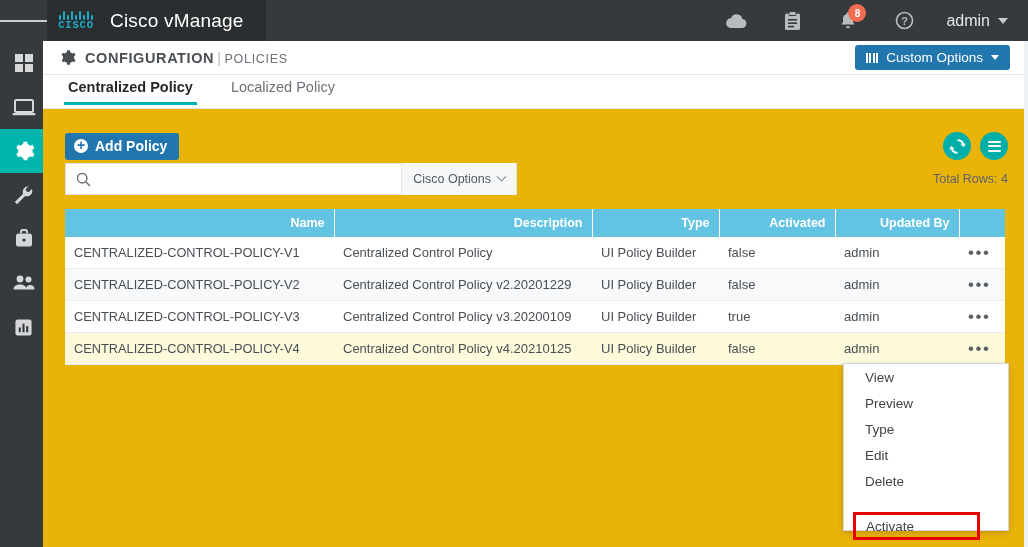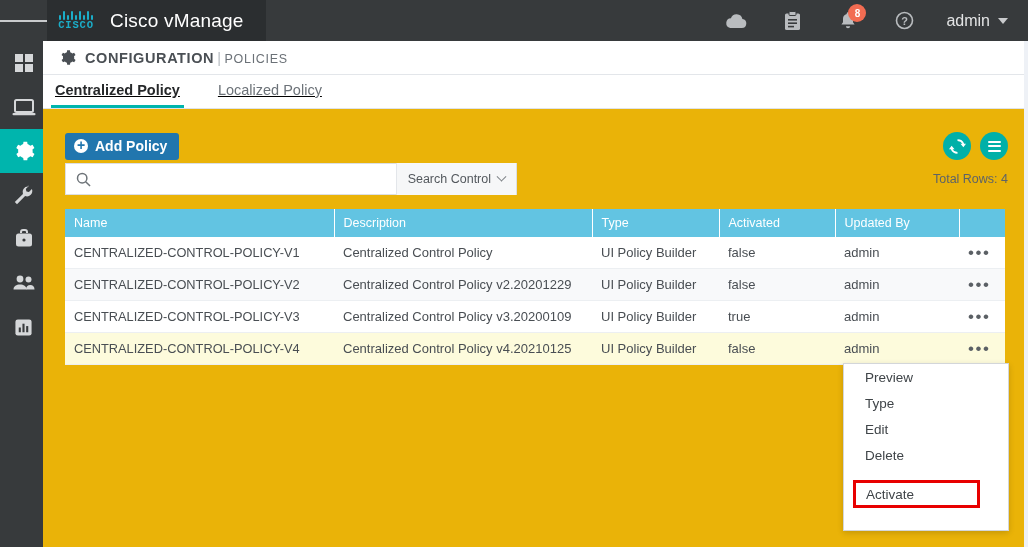--- a/index.html
+++ b/index.html
@@ -94,22 +94,22 @@
   }
   .barsicon { display: flex; gap: 1.5px; align-items: center; }
   .barsicon i { display: block; width: 2px; height: 10px; background: #fff; }
   .caret-wt {
     width: 0; height: 0; border-left: 4.5px solid transparent;
     border-right: 4.5px solid transparent; border-top: 5.5px solid #fff;
   }
 
   
   .tabsrow {
-    height: 34px; background: #fff; display: flex; align-items: flex-end;
-    padding-left: 8px; border-bottom: 1px solid #dfe3e8; text-decoration: underline;
+    height: 34px; background: #fff; display: flex; align-items: center;
+    padding-left: 21px; border-bottom: 1px solid #dfe3e8;
   }
   .tab {
     font-size: 14.5px; color: #6c7278; padding: 0 4px 7px 4px; margin-right: 30px;
     cursor: pointer; border-bottom: 3px solid transparent;
   }
   .tab.active { color: #26282a; font-weight: bold; border-bottom-color: #00b5ad; }
 
   
   .toolrow { display: flex; align-items: center; padding: 18px 16px 0 22px; height: 56px; }
   .addbtn {
@@ -149,22 +149,22 @@
   .chev {
     width: 7px; height: 7px; border-right: 1.6px solid #7b8085;
     border-bottom: 1.6px solid #7b8085; transform: rotate(45deg) translate(-2px,-2px);
   }
   .totalrows { margin-left: auto; font-size: 12.5px; color: #5d6368; }
 
   
   .tablewrap { padding: 14px 16px 0 22px; }
   table { width: 940px; border-collapse: collapse; table-layout: fixed; }
   thead th {
-    background: #62c4e2; color: #fff; font-size: 12.5px; text-align: left;
-    padding: 7px 9px; font-weight: normal; border-right: 1px solid #fff;
+    background: #62c4e2; color: #fff; font-size: 12.5px; text-align: right;
+    padding: 7px 9px; font-weight: bold; border-right: 1px solid #fff;
     height: 27px;
   }
   thead th:last-child { border-right: none; }
   tbody td {
     font-size: 13px; color: #494e53; padding: 8px 9px; height: 30px;
     background: #fff; border-bottom: 1px solid #eceff2;
   }
   tbody tr.alt td { background: #f8f9fa; }
   tbody tr.highlight td { background: #fdfbdc; }
   .dots { color: #5b6065; font-size: 17px; letter-spacing: 1.5px; line-height: 10px; cursor: pointer; }
@@ -174,21 +174,21 @@
   .ctxmenu {
     position: absolute; left: 843px; top: 363px; width: 166px; height: 168px;
     background: #fff; border: 1px solid #d3d6d9;
     box-shadow: 0 2px 6px rgba(0,0,0,.16); z-index: 40;
   }
   .ctxitem {
     height: 26px; display: flex; align-items: center; padding-left: 21px;
     font-size: 13.5px; color: #3f4448; cursor: pointer;
   }
   .ctxitem.selected {
-    border: 3px solid #e80000; margin: 12px 28px 0 9px; height: 28px;
+    border: 3px solid #e80000; margin: 18px 28px 0 9px; height: 28px;
     padding-left: 10px;
   }
 </style>
 </head>
 <body>
 
 <div class="app">
 
   <div class="topbar">
     <div class="hamburger">
@@ -303,20 +303,30 @@
 
     <div class="titlebar">
       <span class="gear">
         <svg width="17" height="17" viewBox="0 0 24 24">
           <path fill="#4a4f54" d="M12 8a4 4 0 1 0 0 8 4 4 0 0 0 0-8zm9.4 4c0-.6-.06-1.2-.16-1.74l2.1-1.62-2-3.46-2.5 1a8.9 8.9 0 0 0-3-1.74l-.38-2.6h-4l-.38 2.6a8.9 8.9 0 0 0-3 1.74l-2.5-1-2 3.46 2.1 1.62C5.66 10.8 5.6 11.4 5.6 12s.06 1.2.16 1.74l-2.1 1.62 2 3.46 2.5-1a8.9 8.9 0 0 0 3 1.74l.38 2.6h4l.38-2.6a8.9 8.9 0 0 0 3-1.74l2.5 1 2-3.46-2.1-1.62c.1-.54.16-1.14.16-1.74zM12 14.6A2.6 2.6 0 1 1 12 9.4a2.6 2.6 0 0 1 0 5.2z"></path>
         </svg>
       </span>
       <div class="pagetitle">
         <span>CONFIGURATION</span><span class="bar">|</span><span class="sub">POLICIES</span>
       </div>
+      <button class="custombtn">
+        <span class="barsicon">
+            <i></i>
+            <i></i>
+            <i></i>
+            <i></i>
+          </span>
+        <span>Custom Options</span>
+        <span class="caret-wt"></span>
+      </button>
     </div>
 
     <div class="tabsrow">
       <div class="tab active">Centralized Policy</div>
       <div class="tab">Localized Policy</div>
     </div>
 
     <div class="toolrow">
       <button class="addbtn">
         <span class="plusicon">+</span>
@@ -342,21 +352,21 @@
     <div class="searchrow">
       <div class="searchbox">
         <span class="mag">
           <svg width="15" height="15" viewBox="0 0 16 16">
             <circle cx="6.6" cy="6.6" r="5" fill="none" stroke="#6d7378" stroke-width="1.6"></circle>
             <line x1="10.3" y1="10.3" x2="15" y2="15" stroke="#6d7378" stroke-width="1.6"></line>
           </svg>
         </span>
         <input class="searchinput" type="text" value="" placeholder="" style="">
         <div class="searchopts">
-          <span>Search Control</span>
+          <span>Cisco Options</span>
           <span class="chev"></span>
         </div>
       </div>
       <div class="totalrows">Total Rows: 4</div>
     </div>
 
     <div class="tablewrap">
       <table>
         <colgroup>
           <col style="width:269px">
@@ -408,20 +418,21 @@
             <td>false</td>
             <td>admin</td>
             <td class="dots">•••</td>
           </tr>
         </tbody>
       </table>
     </div>
   </div>
 
   <div class="ctxmenu">
+    <div class="ctxitem">View</div>
     <div class="ctxitem">Preview</div>
     <div class="ctxitem">Type</div>
     <div class="ctxitem">Edit</div>
     <div class="ctxitem">Delete</div>
     <div class="ctxitem selected">Activate</div>
   </div>
 
 </div>
 
 </body></html>

